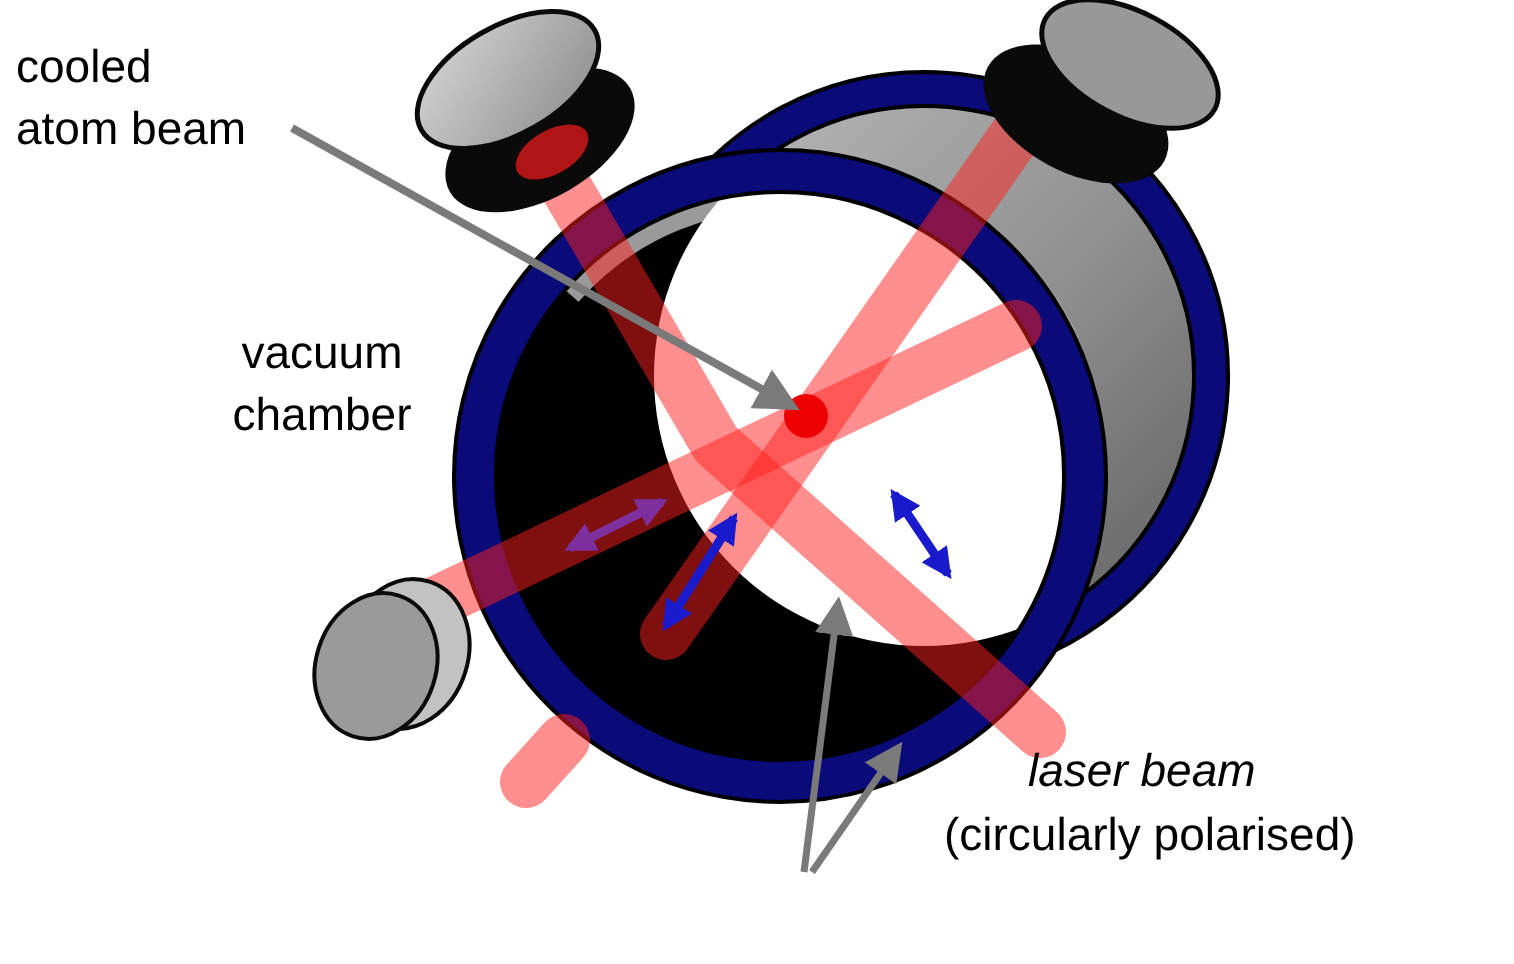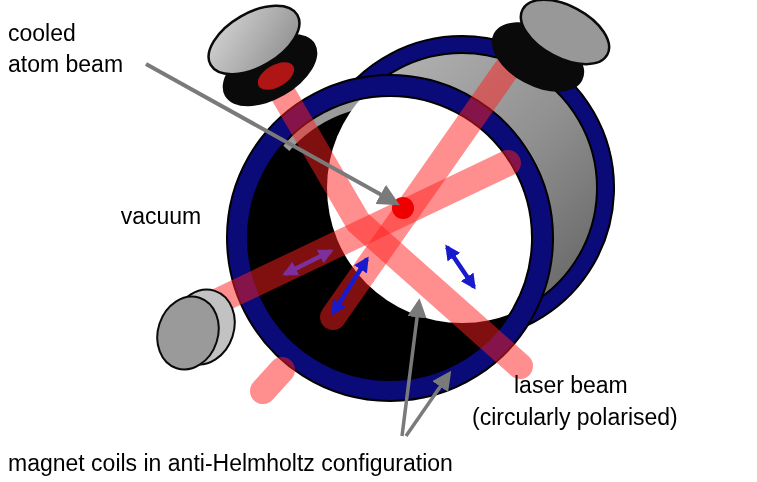--- a/index.html
+++ b/index.html
@@ -1,20 +1,20 @@
 <!DOCTYPE html>
 <html><head>
 <meta charset="utf-8">
 <style>
   html,body{margin:0;padding:0;background:#fff;}
   #stage{position:relative;width:757px;height:482px;background:#ffffff;overflow:hidden;
          font-family:"Liberation Sans", sans-serif;}
   #diagram-svg{position:absolute;left:0;top:0;}
   .lbl{position:absolute;color:#000;font-size:23px;line-height:31px;white-space:nowrap;}
-  .lbl-center{text-align:center;margin-top:40px;}
+  .lbl-center{text-align:center;}
 </style>
 </head>
 <body>
 
 <div id="stage">
 
   <svg id="diagram-svg" width="757" height="482" viewBox="0 0 757 482">
     <defs>
       <linearGradient id="wallGrad" x1="0" y1="0" x2="1" y2="1">
         <stop offset="0" stop-color="#bcbcbc"></stop>
@@ -87,22 +87,22 @@
   </svg>
 
   <div class="lbl" style="left:8px;top:18px;">
     <div>cooled</div>
     <div>atom beam</div>
   </div>
 
 
   <div class="lbl lbl-center" style="left:98px;top:161px;width:126px;">
     <div>vacuum</div>
+    <div>chamber</div>
   </div>
 
   <div>
-    <div class="lbl" style="left:514px;top:370px;">laser beam</div>
+    <div class="lbl" style="left:514px;top:370px;font-style:italic;">laser beam</div>
     <div class="lbl" style="left:472px;top:402px;">(circularly polarised)</div>
   </div>
 
-  <div class="lbl" style="left:8px;top:448px;">magnet coils in anti-Helmholtz configuration</div>
 
 </div>
 
 </body></html>

